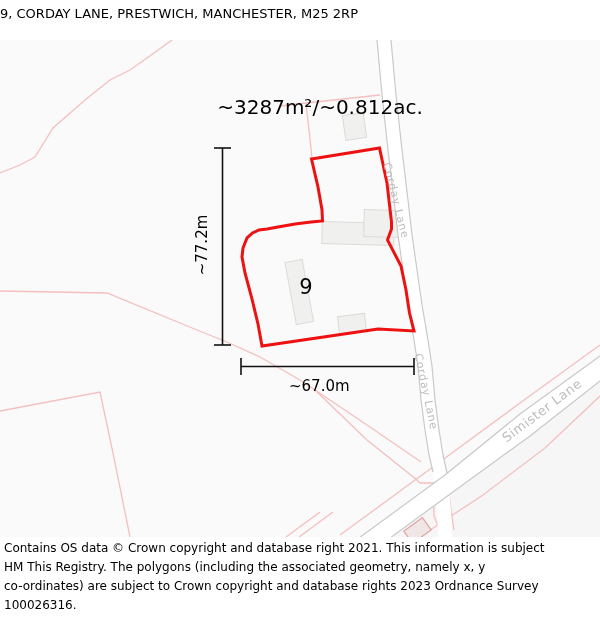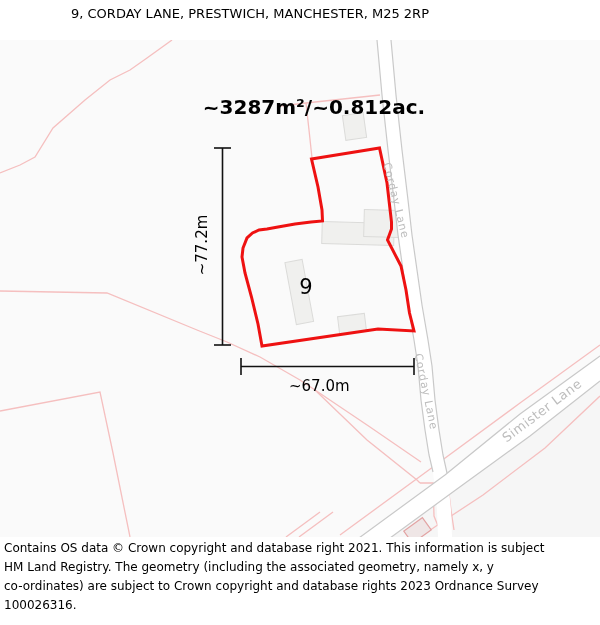--- a/index.html
+++ b/index.html
@@ -1,22 +1,22 @@
 <!DOCTYPE html>
 <html><head>
 <meta charset="utf-8">
 <style>
   html,body{margin:0;padding:0;background:#ffffff;}
   .page{position:relative;width:600px;height:625px;overflow:hidden;background:#fff;
         font-family:"DejaVu Sans","Liberation Sans",sans-serif;}
-  .header{position:absolute;top:5px;left:0;width:500px;text-align:center;
+  .header{position:absolute;top:5px;left:0;width:500px;
           font-size:13px;line-height:17px;color:#000;}
   .map-svg{position:absolute;top:0;left:0;}
   .lbl{position:absolute;color:#000;white-space:nowrap;}
-  .area-lbl{left:154px;top:95px;width:320px;text-align:center;font-size:20px;font-weight:bold;}
+  .area-lbl{left:160px;top:95px;width:320px;text-align:center;font-size:20px;}
   .v-measure-lbl{left:159px;top:234px;width:90px;height:22px;text-align:center;
                  font-size:15px;transform:rotate(-90deg);}
   .h-measure-lbl{left:289px;top:377px;width:80px;text-align:left;font-size:15px;}
   .plot-num{left:294px;top:275px;width:24px;text-align:center;font-size:21px;}
   .road-lbl{position:absolute;white-space:nowrap;text-align:center;}
   .corday1{left:351px;top:194px;width:90px;font-size:11px;letter-spacing:.8px;transform:rotate(76deg);}
   .corday2{left:381px;top:385px;width:90px;font-size:11px;letter-spacing:.8px;transform:rotate(78deg);}
   .simister{left:482px;top:403px;width:120px;font-size:13px;letter-spacing:.5px;transform:rotate(-37deg);}
   .footer{position:absolute;left:4px;top:539px;width:592px;font-size:12px;
           line-height:19px;color:#000;}
@@ -102,18 +102,18 @@
   <div class="lbl area-lbl">~3287m²/~0.812ac.</div>
   <div class="lbl v-measure-lbl">~77.2m</div>
   <div class="lbl h-measure-lbl">~67.0m</div>
   <div class="lbl plot-num">9</div>
   <div class="road-lbl corday1" style="color: rgb(189, 189, 189);">Corday Lane</div>
   <div class="road-lbl corday2" style="color: rgb(189, 189, 189);">Corday Lane</div>
   <div class="road-lbl simister" style="color: rgb(189, 189, 189);">Simister Lane</div>
 
   <div class="footer">
     <div>Contains OS data © Crown copyright and database right 2021. This information is subject</div>
-    <div>HM Land Registry. The geometry (including the associated geometry, namely x, y</div>
+    <div>HM This Registry. The polygons (including the associated geometry, namely x, y</div>
     <div>co-ordinates) are subject to Crown copyright and database rights 2023 Ordnance Survey</div>
     <div>100026316.</div>
   </div>
 
 </div>
 
 </body></html>

